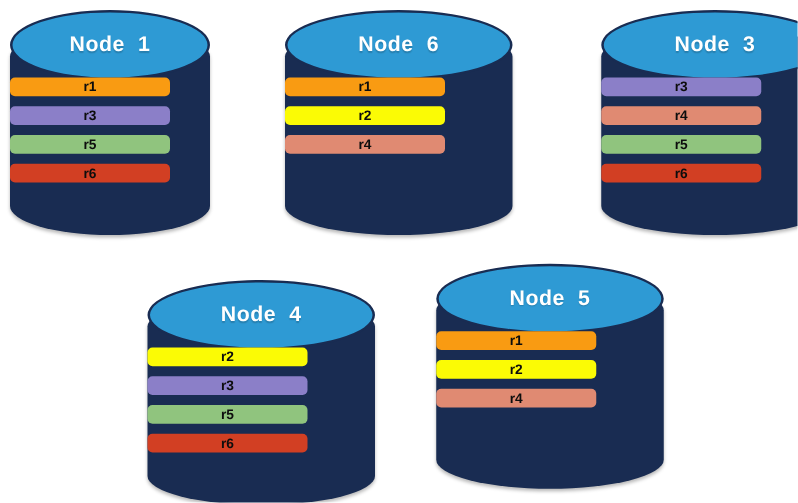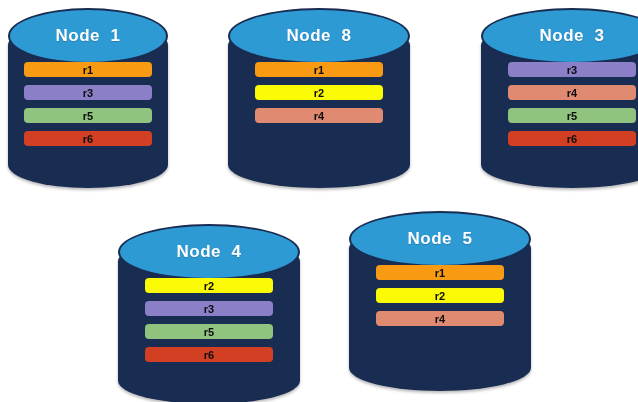--- a/index.html
+++ b/index.html
@@ -68,21 +68,20 @@
     text-shadow: 0 1px 1px rgba(0,0,0,0.18);
   }
 
   .rows {
     position: absolute;
     left: 0;
     right: 0;
     z-index: 4;
     display: flex;
     flex-direction: column;
-    align-items: center;
   }
   .row-bar {
     width: 128px;
     height: 15px;
     border-radius: 4px;
     display: flex;
     align-items: center;
     justify-content: center;
     font-size: 11px;
     font-weight: bold;
@@ -103,21 +102,21 @@
       <div class="rows" style="top: 54px;">
         <div class="row-bar" style="background: rgb(249, 155, 18);">r1</div>
         <div class="row-bar" style="background: rgb(139, 127, 200);">r3</div>
         <div class="row-bar" style="background: rgb(144, 196, 126);">r5</div>
         <div class="row-bar" style="background: rgb(210, 63, 35);">r6</div>
       </div>
     </div>
     <div class="node" style="left: 228px; top: 8px; width: 182px; height: 180px;">
       <div class="cyl-body"></div>
       <div class="cyl-cap" style="background: rgb(46, 154, 212);"></div>
-      <div class="cyl-title">Node  8</div>
+      <div class="cyl-title">Node  6</div>
       <div class="rows" style="top: 54px;">
         <div class="row-bar" style="background: rgb(249, 155, 18);">r1</div>
         <div class="row-bar" style="background: rgb(251, 251, 5);">r2</div>
         <div class="row-bar" style="background: rgb(224, 138, 114);">r4</div>
       </div>
     </div>
     <div class="node" style="left: 448px; top: 8px; width: 182px; height: 180px; margin-left: 33px;">
       <div class="cyl-body"></div>
       <div class="cyl-cap" style="background: rgb(46, 154, 212);"></div>
       <div class="cyl-title">Node  3</div>

